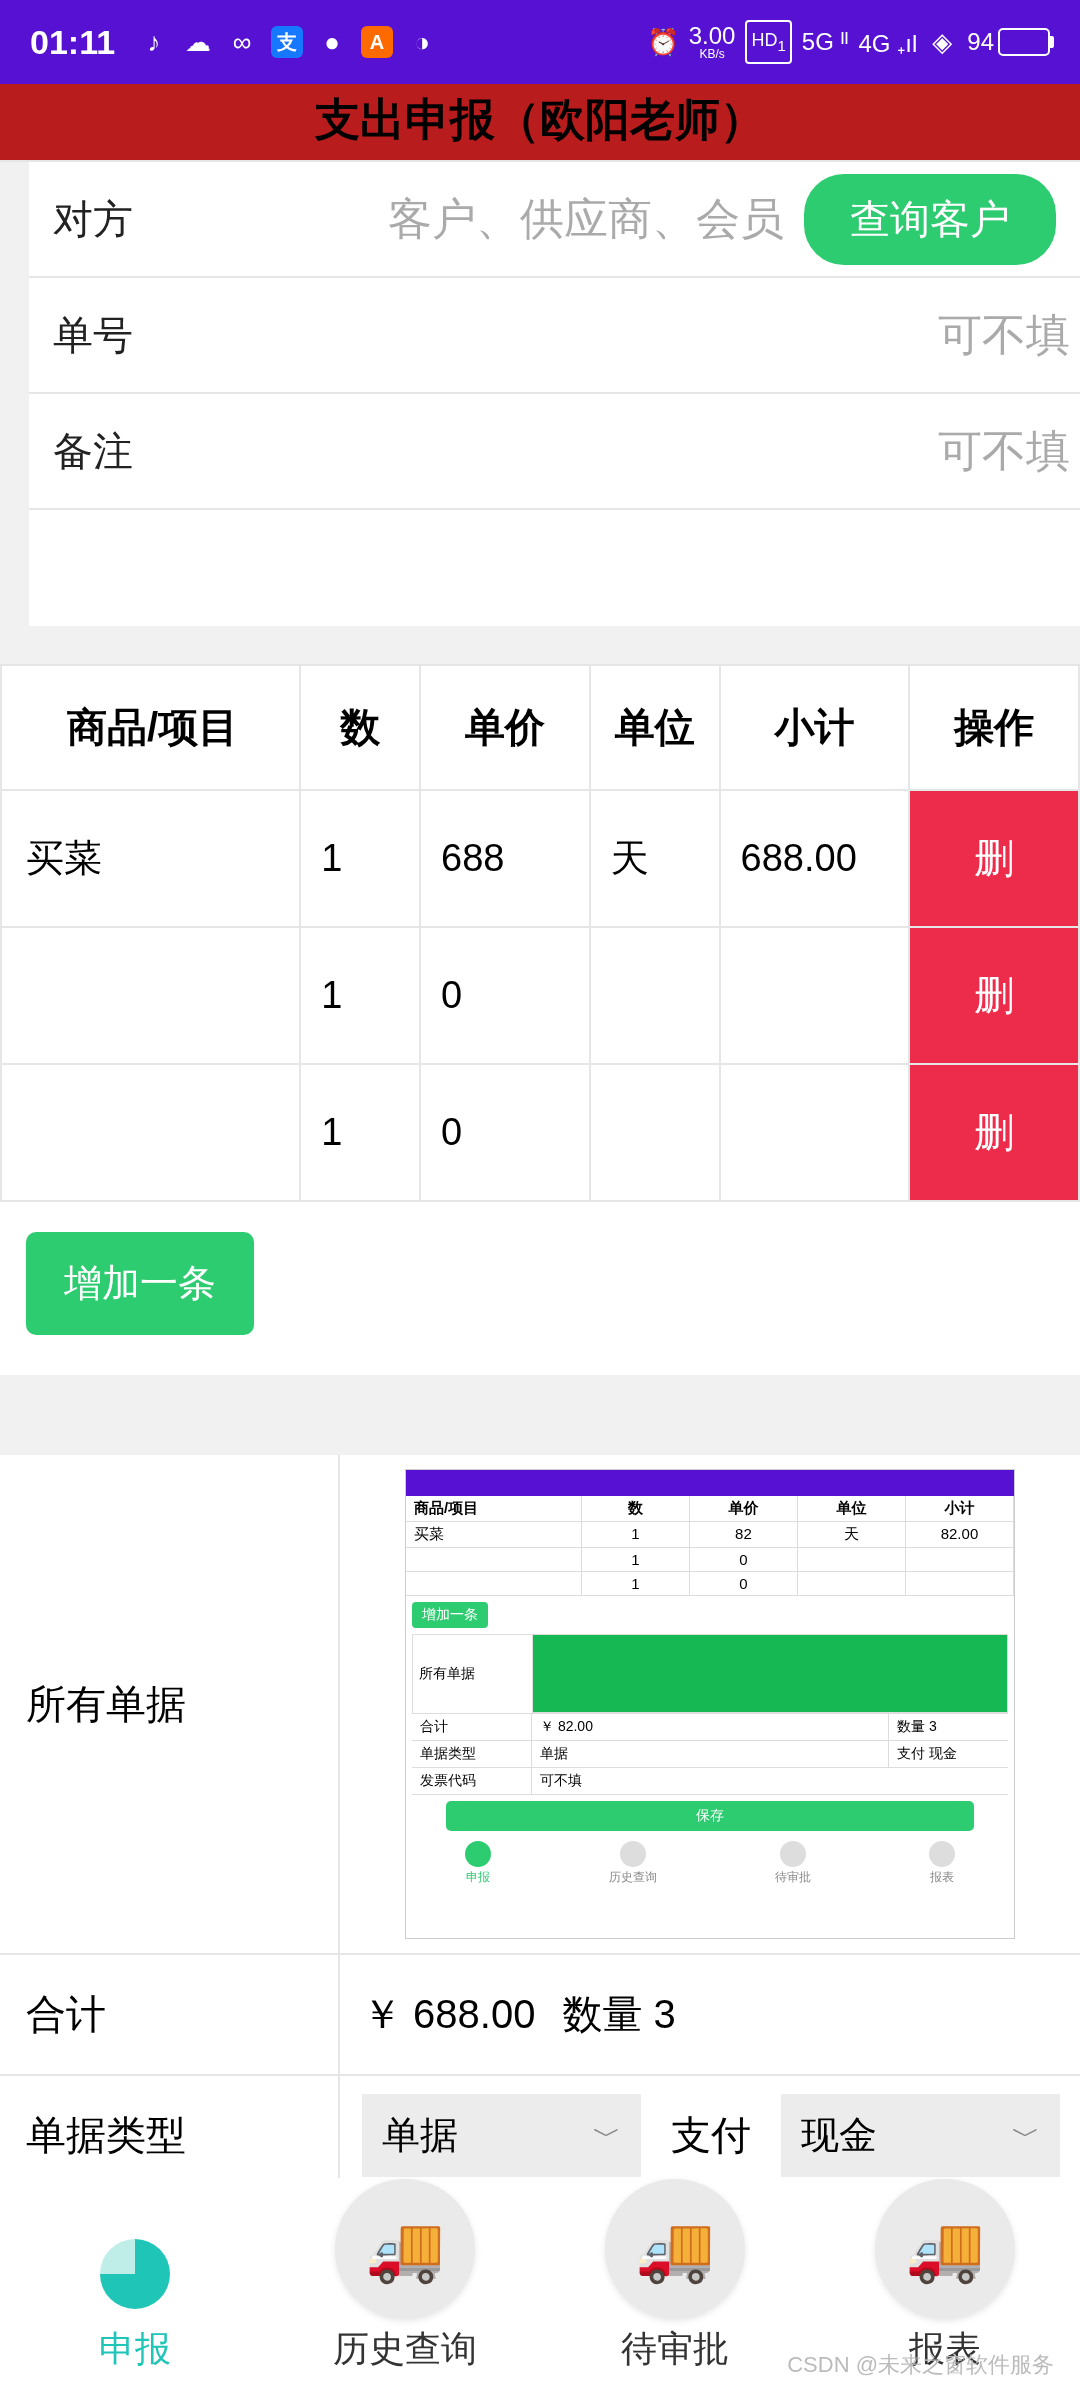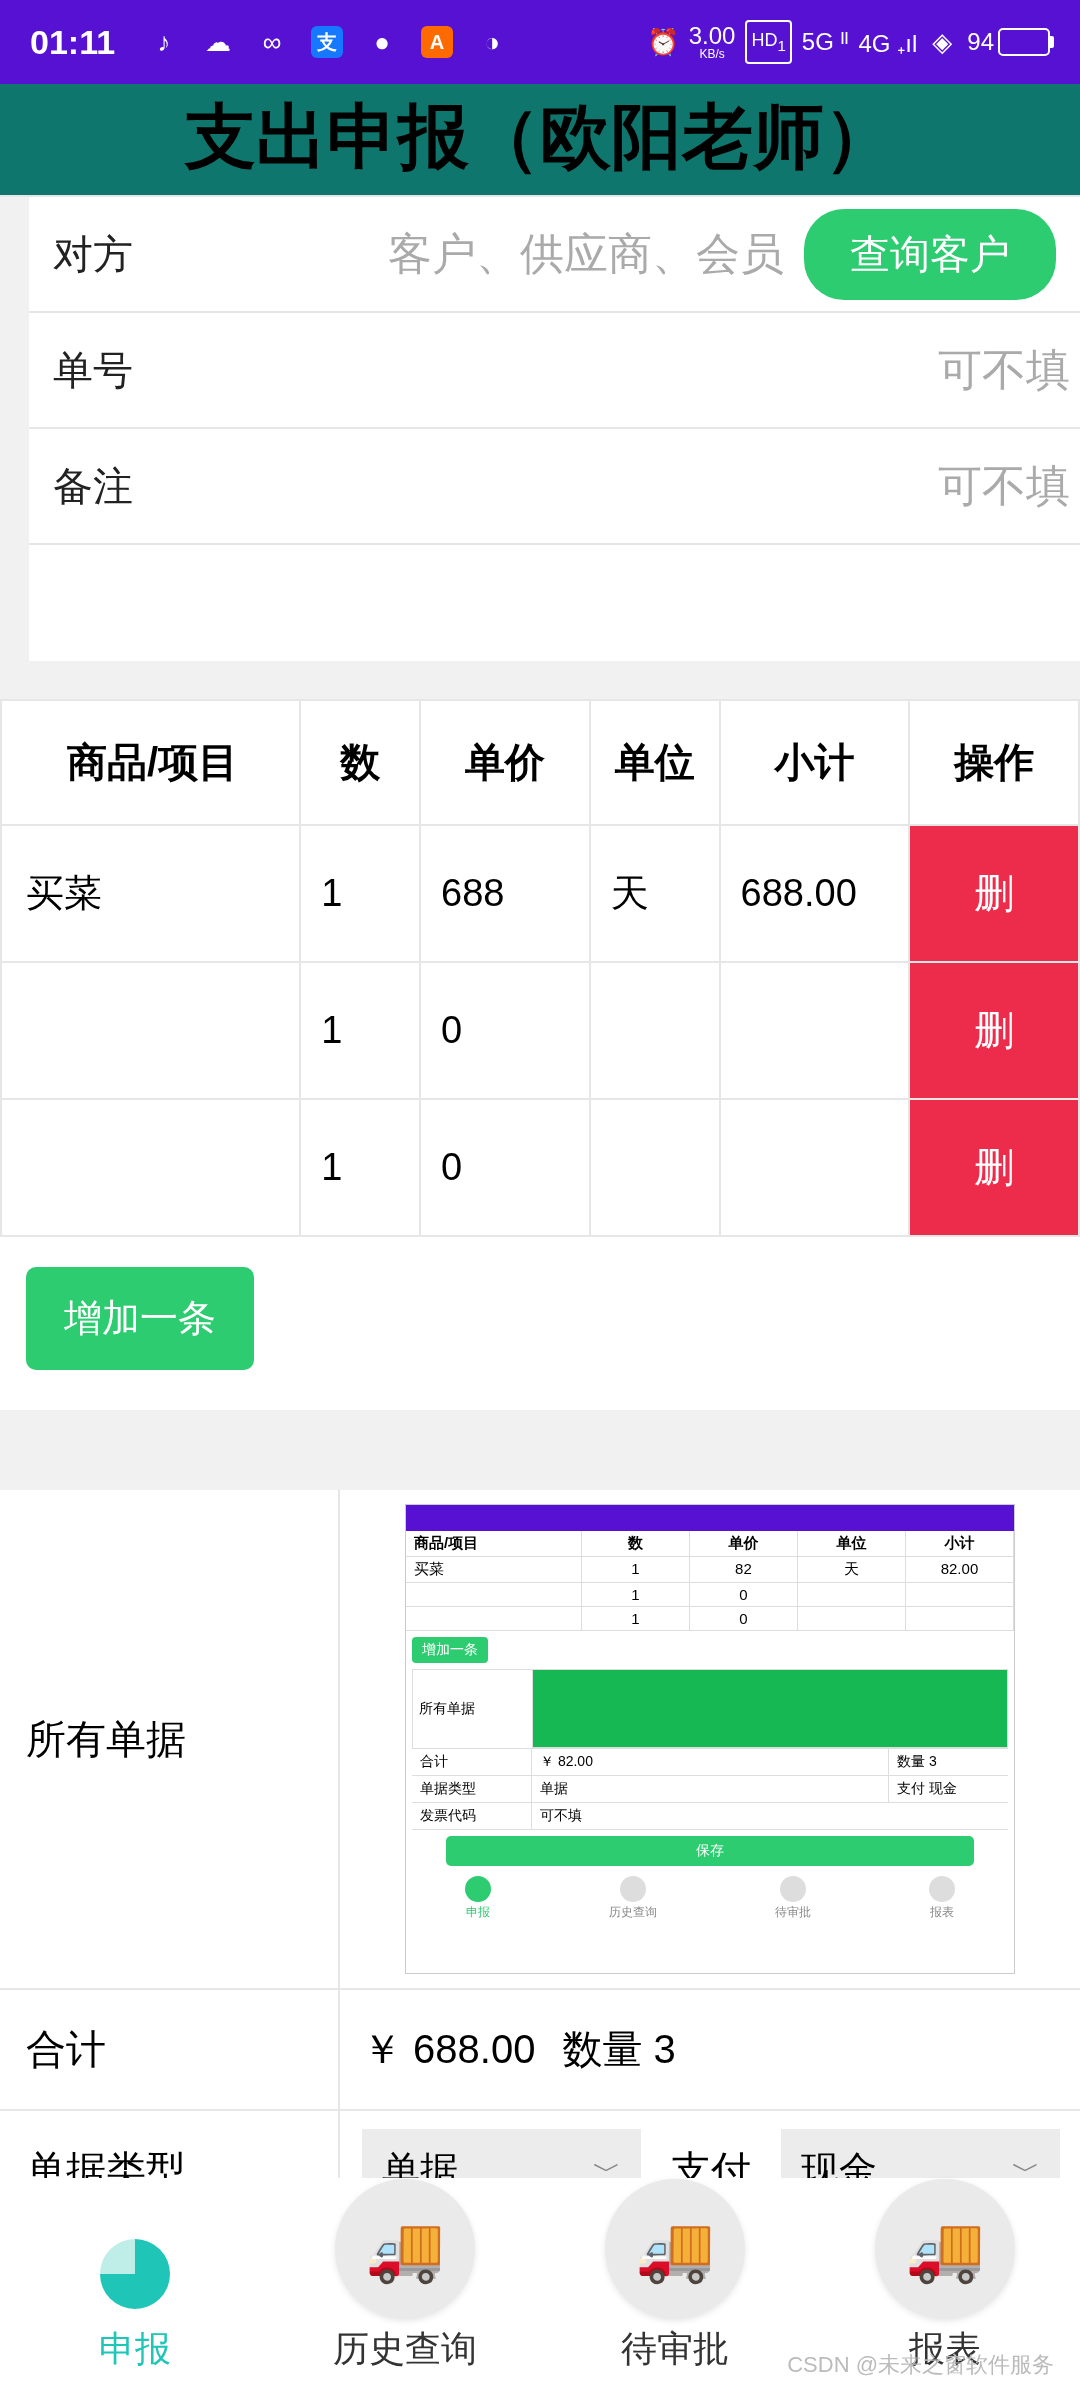--- a/index.html
+++ b/index.html
@@ -14,33 +14,33 @@
   height: 84px;
   background: #5611d3;
   color: #fff;
   display: flex;
   align-items: center;
   justify-content: space-between;
   padding: 0 30px;
   font-size: 28px;
   font-weight: 500;
 }
-.status-left { display: flex; align-items: center; gap: 24px; }
+.status-left { display: flex; align-items: center; gap: 14px; }
 .status-time { font-size: 34px; font-weight: 600; margin-right: 10px; }
 .status-right { display: flex; align-items: center; gap: 10px; font-size: 24px; }
 .sicon { width: 30px; height: 30px; display: inline-flex; align-items: center; justify-content: center; font-size: 26px; }
 .sicon-box { width: 32px; height: 32px; border-radius: 6px; display: inline-flex; align-items: center; justify-content: center; font-size: 20px; font-weight: bold; }
 .batt { display: inline-flex; align-items: center; }
 .batt-box { width: 52px; height: 28px; border: 2px solid #fff; border-radius: 5px; padding: 2px; position: relative; margin-left: 4px; }
 .batt-fill { height: 100%; width: 71%; background: #fff; border-radius: 2px; }
 .batt-tip { width: 4px; height: 12px; background: #fff; position: absolute; right: -6px; top: 6px; border-radius: 0 2px 2px 0; }
 
 .page-title {
-  background: #0f766e;
-  font-size: 71px;
+  background: #b91c1c;
+  font-size: 45px;
   font-weight: 700;
   text-align: center;
   padding: 6px 0 10px;
   border-bottom: 2px solid #e6e6e6;
 }
 
 .form-section { background: #fff; margin-left: 29px; }
 .form-row {
   display: flex;
   align-items: center;

